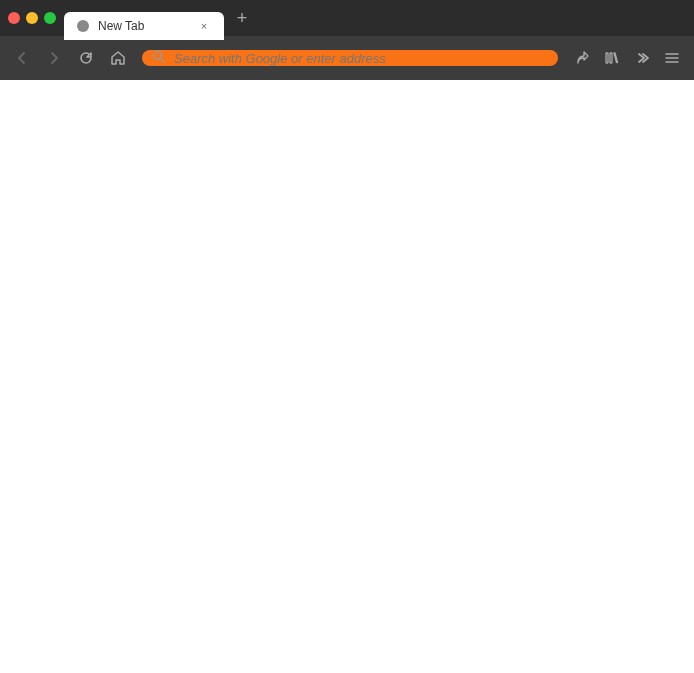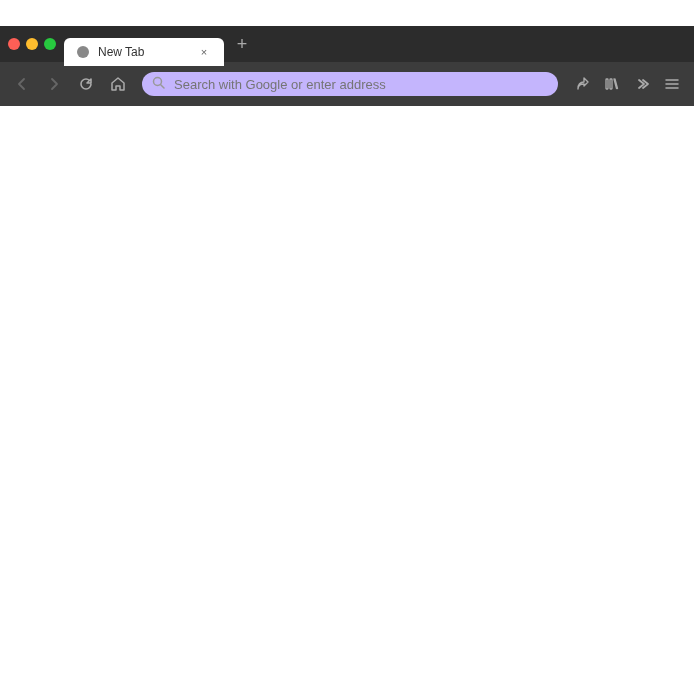--- a/index.html
+++ b/index.html
@@ -17,21 +17,20 @@
     }
 
     
     .title-bar {
       background: #2c2c2c;
       height: 36px;
       display: flex;
       align-items: center;
       padding: 0 8px;
       user-select: none;
-      margin-top: 26px;
     }
 
     .window-controls {
       display: flex;
       align-items: center;
       gap: 6px;
       margin-right: 8px;
     }
 
     .window-btn {
@@ -142,29 +141,30 @@
       cursor: default;
     }
 
     .address-bar-container {
       flex: 1;
       margin: 0 6px;
     }
 
     .address-bar {
       width: 100%;
-      height: 24px;
-      background: #c4b5fd;
+      height: 16px;
+      background: #f97316;
       border: none;
       border-radius: 15px;
       padding: 0 12px 0 32px;
       font-size: 13px;
       color: #333;
       outline: none;
       cursor: text;
+      font-style: italic;
     }
 
     .address-bar-wrapper {
       position: relative;
       display: flex;
       align-items: center;
     }
 
     .search-icon-wrap {
       position: absolute;

